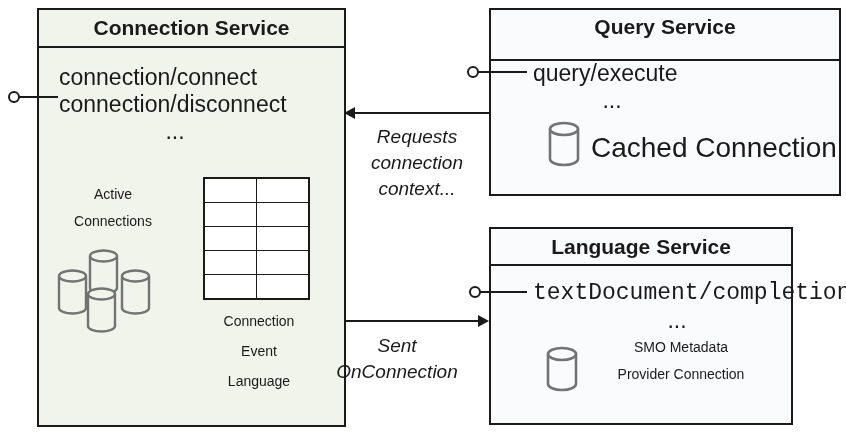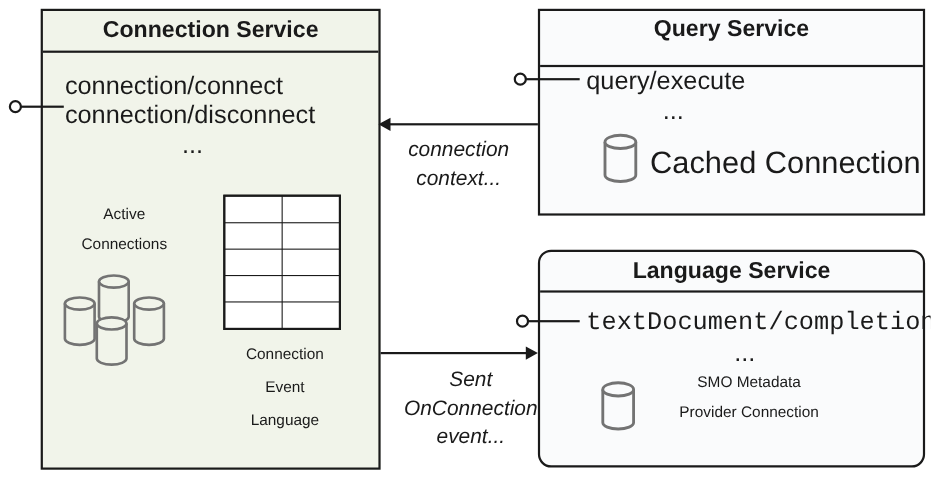--- a/index.html
+++ b/index.html
@@ -4,21 +4,21 @@
 <style>
   * { margin:0; padding:0; box-sizing:border-box; }
   html,body { width:846px; height:436px; background:#ffffff; overflow:hidden;
               font-family:"Liberation Sans", sans-serif; color:#1a1a1a; }
   .canvas { position:relative; width:846px; height:436px; }
 
   
   .svc-box { position:absolute; border:2px solid #1a1a1a; }
   .box-conn { left:37px; top:8px; width:309px; height:419px; background:#f1f4ea; }
   .box-query { left:489px; top:8px; width:352px; height:188px; background:#fafbfc; }
-  .box-lang { left:489px; top:227px; width:352px; height:198px; background:#fafbfc;border-radius:12px; }
+  .box-lang { left:489px; top:227px; width:304px; height:198px; background:#fafbfc; }
 
   .svc-header { position:absolute; left:0; top:0; right:0; border-bottom:2px solid #1a1a1a;
                 font-weight:bold; font-size:21px; text-align:center; }
   .box-conn .svc-header { height:38px; line-height:36px; }
   .box-query .svc-header { height:51px; line-height:33px; }
   .box-lang  .svc-header { height:37px; line-height:35px; }
 
   .methods { position:absolute; font-size:23px; line-height:27px; white-space:nowrap; }
   .dots { display:block; text-align:center; white-space:normal; }
 
@@ -160,28 +160,28 @@
   </div>
   <div>
     <div class="lolli-circle" style="left:469px; top:286px;"></div>
     <div class="lolli-line" style="left:480px; top:291px; width:47px;"></div>
   </div>
 
   <div>
     <div class="arrow-line" style="left:354px; top:112px; width:135px;"></div>
     <div class="arrow-head-left" style="left:344px; top:107px;"></div>
     <div class="arrow-label" style="left:350px; top:124px; width:134px;">
+      <span>Requests</span>
       <span>connection</span>
       <span>context...</span>
     </div>
   </div>
 
   <div>
     <div class="arrow-line" style="left:346px; top:320px; width:133px;"></div>
     <div class="arrow-head-right" style="left:478px; top:315px;"></div>
-    <div class="arrow-label" style="left:361px; top:333px; width:134px;">
+    <div class="arrow-label" style="left:330px; top:333px; width:134px;">
       <span>Sent</span>
       <span>OnConnection</span>
-      <span>event...</span>
     </div>
   </div>
 
 </div>
 
 </body></html>

